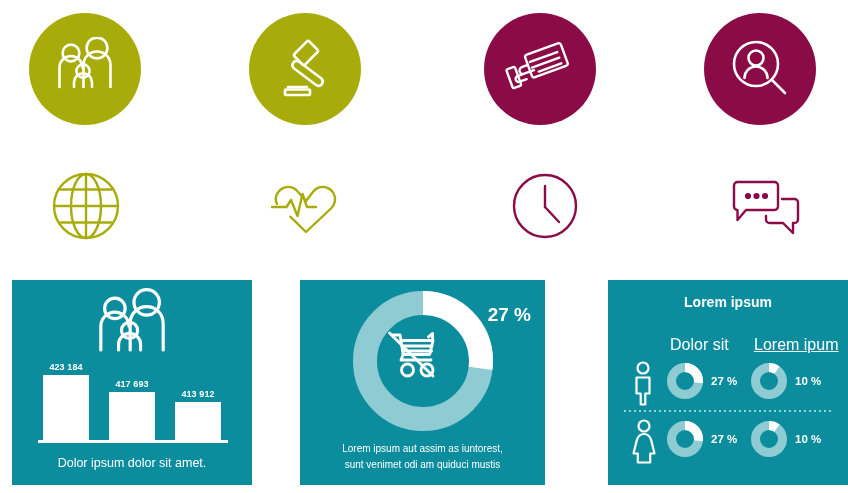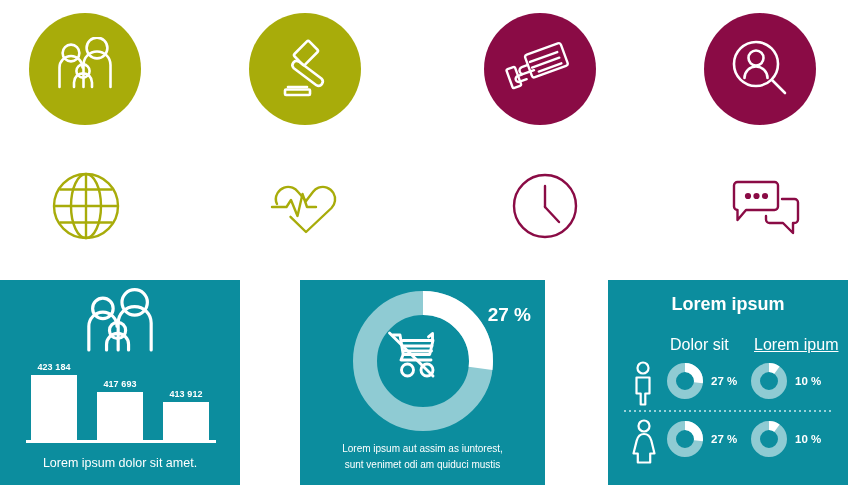--- a/index.html
+++ b/index.html
@@ -56,21 +56,21 @@
   }
   .outline-icon svg { display: block; }
 
   
   .panel {
     position: absolute;
     top: 280px;
     height: 205px;
     box-sizing: border-box;
   }
-  #panel-bars  { left: 0;   width: 240px; }
+  #panel-bars  { left: 12px;   width: 240px; }
   #panel-donut { left: 300px; width: 245px; }
   #panel-stats { left: 608px; width: 240px; }
 
   
   .family-mark {
     position: absolute;
     left: 50%;
     top: 8px;
     transform: translateX(-50%);
   }
@@ -151,21 +151,21 @@
   }
 
   
   .stats-title {
     position: absolute;
     left: 0;
     top: 14px;
     width: 100%;
     text-align: center;
     color: #ffffff;
-    font-size: 18px;
+    font-size: 14px;
     font-weight: bold;
   }
   .stats-headers {
     position: absolute;
     top: 56px;
     left: 0;
     width: 100%;
     height: 16px;
   }
   .stats-col-label {
@@ -344,21 +344,21 @@
         <span class="bar-value">417 693</span>
         <div class="bar-rect" style="height:48px;"></div>
       </div>
       <div class="bar-col">
         <span class="bar-value">413 912</span>
         <div class="bar-rect" style="height:38px;"></div>
       </div>
       <div class="bars-baseline"></div>
     </div>
 
-    <div class="panel-caption">Lorem ipsum dolor sit amet.</div>
+    <div class="panel-caption">Dolor ipsum dolor sit amet.</div>
   </div>
 
   <div class="panel" id="panel-donut" style="background:#0C8D9E;">
 
     <span class="donut-holder">
       <svg width="142" height="142" viewBox="0 0 142 142">
         <circle cx="71" cy="71" r="58" fill="none" stroke="#8FCBD3" stroke-width="24"></circle>
         <circle cx="71" cy="71" r="58" fill="none" stroke="#FFFFFF" stroke-width="24" stroke-dasharray="98.4 267.9" transform="rotate(-90 71 71)"></circle>
         <g transform="translate(35,36)" fill="none" stroke="#ffffff" stroke-width="2.9" stroke-linecap="round" stroke-linejoin="round">
           <path d="M6 9h7l3.2 19.5h26.5L46 14.5H16"></path>

